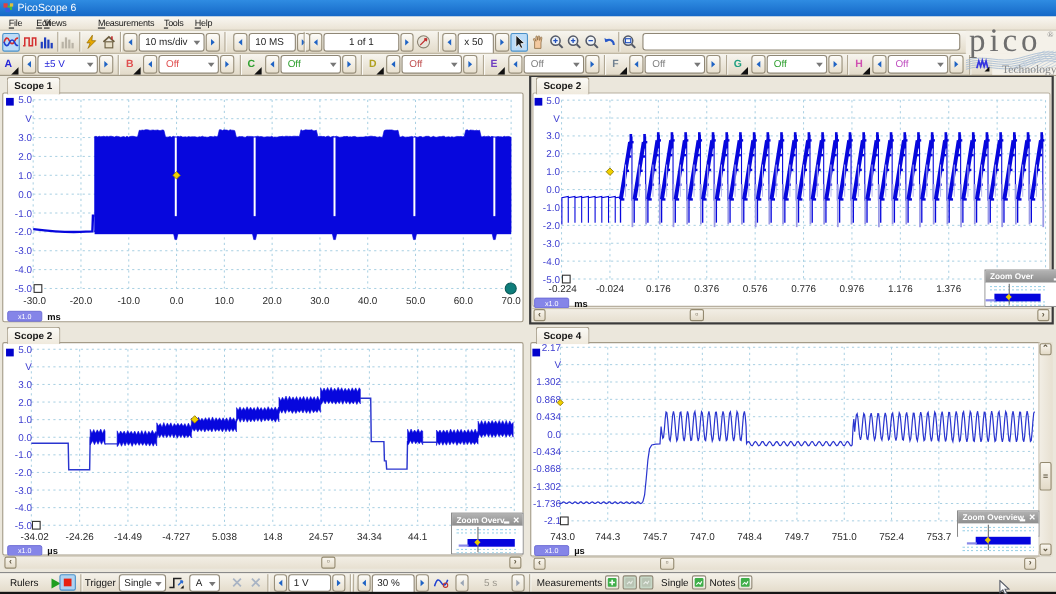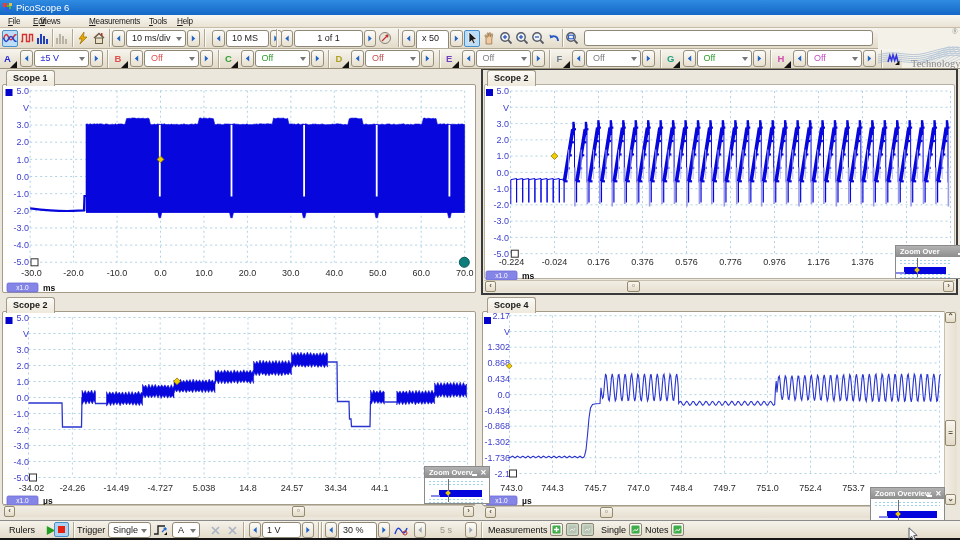--- a/index.html
+++ b/index.html
@@ -320,20 +320,21 @@
 <line x1="50" y1="19" x2="82" y2="1"></line>
         <line x1="55" y1="19" x2="82" y2="4"></line>
 <line x1="60" y1="19" x2="82" y2="7"></line>
         <line x1="65" y1="19" x2="82" y2="10"></line>
 <line x1="70" y1="19" x2="82" y2="13"></line>
         <line x1="46" y1="19" x2="80" y2="0"></line>
 <line x1="42" y1="19" x2="76" y2="0"></line>
         <line x1="38" y1="19" x2="72" y2="0"></line>
 </g>
 </svg>
+<div style="position:absolute;left:3px;top:-8px;font-family:'Liberation Serif',serif;font-size:30px;color:#6e6e6e;letter-spacing:3.5px">pico</div>
 <div style="position:absolute;left:74px;top:-1px;font-family:'Liberation Serif',serif;font-size:7.5px;color:#8a8a8a">®</div>
 <div style="position:absolute;left:33px;top:30px;font-family:'Liberation Serif',serif;font-size:10.5px;color:#8a8a8a">Technology</div>
 </div>
 <div style="position:absolute;left:884px;top:50px;width:18px;height:17px;display:flex;align-items:center;justify-content:center;z-index:13">
     <svg width="14" height="15" viewBox="0 0 14 15">
       <path d="M2,11 L3.8,4.5 L5.5,9.5 L7,4 L8.7,9.5 L10.4,4.5 L12,11" stroke="#3535e0" stroke-width="1.5" fill="none"></path>
       <path d="M9,14 L13.5,14 L13.5,9.5 Z" fill="#111"></path>
     </svg>
   </div>
 
@@ -935,36 +936,36 @@
 <div style="position:absolute;left:4px;top:3px;width:51px;height:1px;background:repeating-linear-gradient(90deg,#9fd3e8 0,#9fd3e8 2px,transparent 2px,transparent 4px)"></div>
       <div style="position:absolute;left:4px;top:5.5px;width:51px;height:1px;background:repeating-linear-gradient(90deg,#9fd3e8 0,#9fd3e8 2px,transparent 2px,transparent 4px)"></div>
       <div style="position:absolute;left:4px;top:17px;width:51px;height:1px;background:repeating-linear-gradient(90deg,#9fd3e8 0,#9fd3e8 2px,transparent 2px,transparent 4px)"></div>
       <div style="position:absolute;left:4px;top:19.5px;width:51px;height:1px;background:repeating-linear-gradient(90deg,#9fd3e8 0,#9fd3e8 2px,transparent 2px,transparent 4px)"></div>
 <div style="position:absolute;left:8px;top:9.5px;width:42px;height:7px;background:#0505dd"></div>
 <div style="position:absolute;left:0px;top:15.0px;width:9px;height:1.5px;background:#8888e8"></div>
 <div style="position:absolute;left:21px;top:1px;width:1px;height:19px;background:#707070"></div>
 <div style="position:absolute;left:19px;top:11.0px;width:4px;height:4px;background:#e8c800;transform:rotate(45deg)"></div>
 </div>
   </div>
-<div style="position:absolute;left:424px;top:466px;width:66px;height:38px;z-index:20;border:1px solid #8a8a8a;background:#fff;box-sizing:border-box">
+<div style="position:absolute;left:410px;top:466px;width:66px;height:38px;z-index:20;border:1px solid #8a8a8a;background:#fff;box-sizing:border-box">
 <div style="position:absolute;left:0;top:0;width:100%;height:11px;background:linear-gradient(#b2b2b2,#8d8d8d);color:#fff;font-size:7.5px;font-weight:bold;line-height:11px;padding-left:4px;box-sizing:border-box;white-space:nowrap;overflow:hidden">Zoom Overv</div>
 <div style="position:absolute;right:12px;top:7px;width:5px;height:1.5px;background:#fff"></div>
 <span style="position:absolute;right:2.5px;top:0;color:#fff;font-size:7.5px;font-weight:bold;line-height:11px">✕</span>
 <div style="position:absolute;left:0;top:11px;width:100%;height:25px;background:#fff">
 <div style="position:absolute;left:4px;top:3px;width:56px;height:1px;background:repeating-linear-gradient(90deg,#9fd3e8 0,#9fd3e8 2px,transparent 2px,transparent 4px)"></div>
       <div style="position:absolute;left:4px;top:5.5px;width:56px;height:1px;background:repeating-linear-gradient(90deg,#9fd3e8 0,#9fd3e8 2px,transparent 2px,transparent 4px)"></div>
       <div style="position:absolute;left:4px;top:21px;width:56px;height:1px;background:repeating-linear-gradient(90deg,#9fd3e8 0,#9fd3e8 2px,transparent 2px,transparent 4px)"></div>
       <div style="position:absolute;left:4px;top:23.5px;width:56px;height:1px;background:repeating-linear-gradient(90deg,#9fd3e8 0,#9fd3e8 2px,transparent 2px,transparent 4px)"></div>
 <div style="position:absolute;left:14px;top:11.5px;width:43px;height:7px;background:#0505dd"></div>
 <div style="position:absolute;left:6px;top:17.0px;width:9px;height:1.5px;background:#8888e8"></div>
 <div style="position:absolute;left:23px;top:1px;width:1px;height:23px;background:#707070"></div>
 <div style="position:absolute;left:21px;top:13.0px;width:4px;height:4px;background:#e8c800;transform:rotate(45deg)"></div>
 </div>
   </div>
-<div style="position:absolute;left:870px;top:487px;width:75px;height:38px;z-index:20;border:1px solid #8a8a8a;background:#fff;box-sizing:border-box">
+<div style="position:absolute;left:870px;top:464px;width:75px;height:24px;z-index:20;border:1px solid #8a8a8a;background:#fff;box-sizing:border-box">
 <div style="position:absolute;left:0;top:0;width:100%;height:11px;background:linear-gradient(#b2b2b2,#8d8d8d);color:#fff;font-size:7.5px;font-weight:bold;line-height:11px;padding-left:4px;box-sizing:border-box;white-space:nowrap;overflow:hidden">Zoom Overview</div>
 <div style="position:absolute;right:12px;top:7px;width:5px;height:1.5px;background:#fff"></div>
 <span style="position:absolute;right:2.5px;top:0;color:#fff;font-size:7.5px;font-weight:bold;line-height:11px">✕</span>
 <div style="position:absolute;left:0;top:11px;width:100%;height:25px;background:#fff">
 <div style="position:absolute;left:4px;top:3px;width:65px;height:1px;background:repeating-linear-gradient(90deg,#9fd3e8 0,#9fd3e8 2px,transparent 2px,transparent 4px)"></div>
       <div style="position:absolute;left:4px;top:5.5px;width:65px;height:1px;background:repeating-linear-gradient(90deg,#9fd3e8 0,#9fd3e8 2px,transparent 2px,transparent 4px)"></div>
       <div style="position:absolute;left:4px;top:21px;width:65px;height:1px;background:repeating-linear-gradient(90deg,#9fd3e8 0,#9fd3e8 2px,transparent 2px,transparent 4px)"></div>
       <div style="position:absolute;left:4px;top:23.5px;width:65px;height:1px;background:repeating-linear-gradient(90deg,#9fd3e8 0,#9fd3e8 2px,transparent 2px,transparent 4px)"></div>
 <div style="position:absolute;left:16px;top:11.5px;width:50px;height:7px;background:#0505dd"></div>
 <div style="position:absolute;left:8px;top:17.0px;width:9px;height:1.5px;background:#8888e8"></div>

